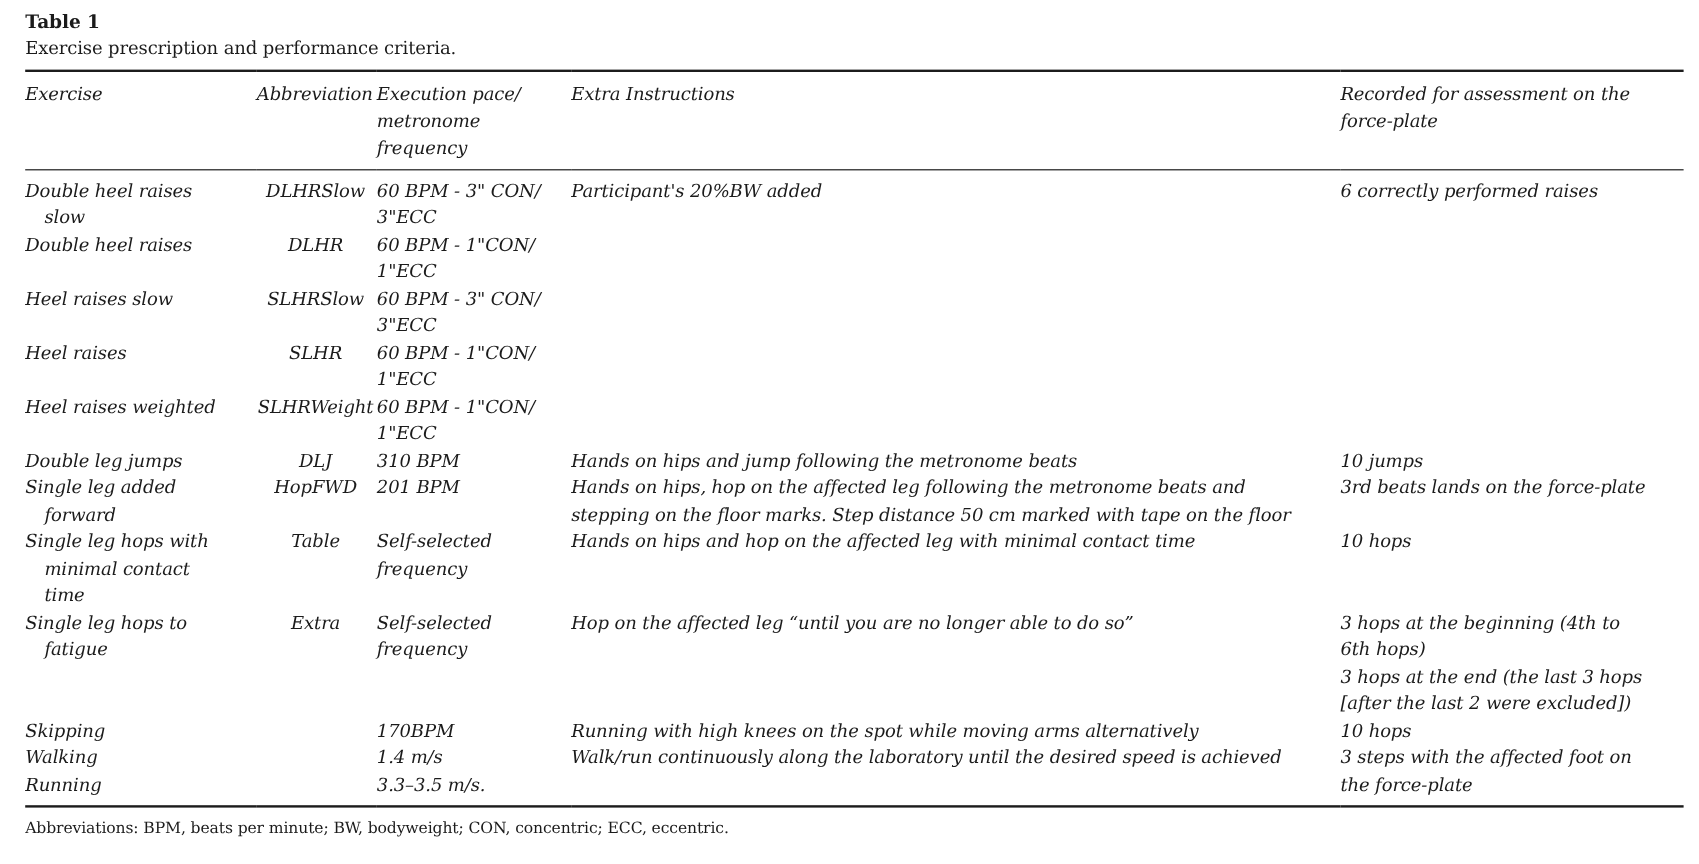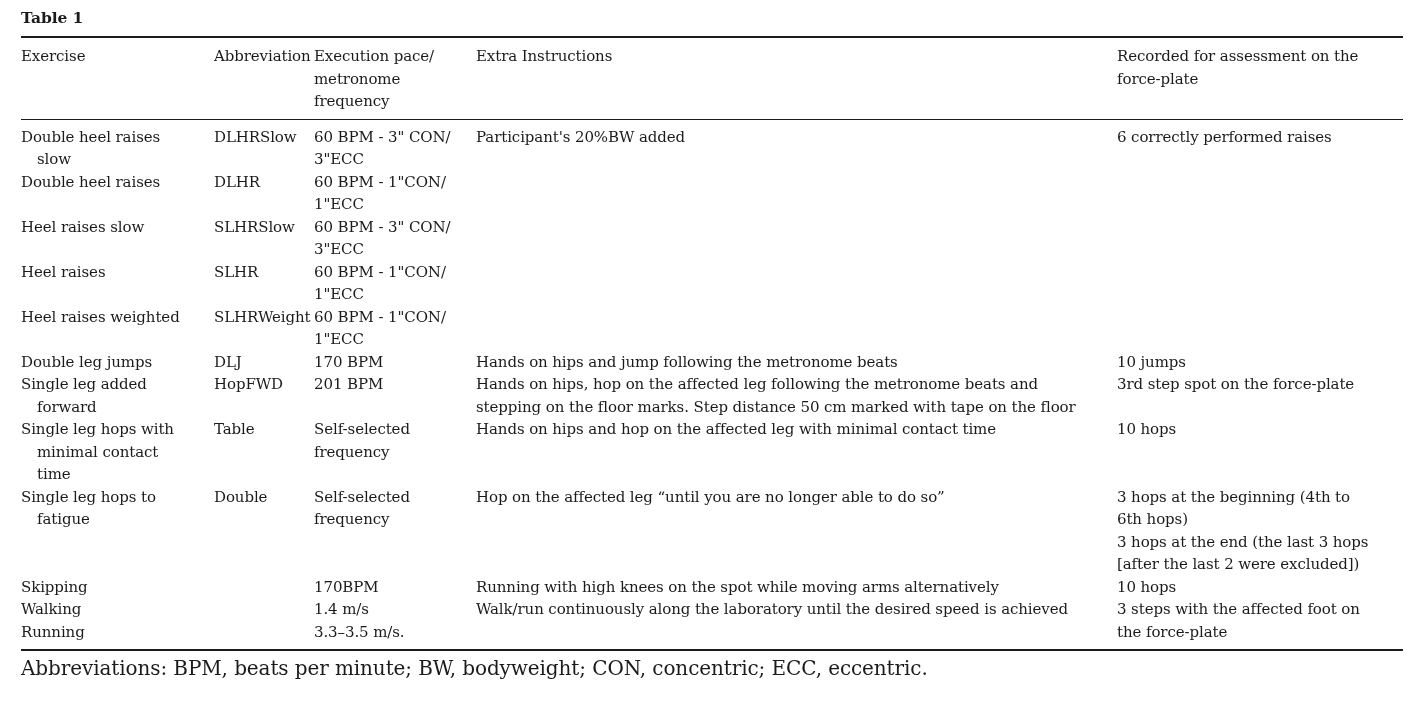--- a/index.html
+++ b/index.html
@@ -32,20 +32,21 @@
   }
   table.paper-table {
     margin-top: 7px;
     border-collapse: collapse;
     table-layout: fixed;
     width: 1382px;
     border-top: 2px solid #1c1c1c;
     border-bottom: 2px solid #1c1c1c;
     font-size: 15px;
     letter-spacing: -0.1px;
+    font-style: italic;
   }
   col.c1 { width: 193px; }
   col.c2 { width: 100px; }
   col.c3 { width: 162px; }
   col.c4 { width: 641px; }
   col.c5 { width: 286px; }
   thead th {
     font-weight: normal;
     text-align: left;
     vertical-align: top;
@@ -54,41 +55,42 @@
     padding: 7px 2px 6px 0;
     border-bottom: 1px solid #1c1c1c;
   }
   thead th.pad-r { padding-right: 8px; }
   tbody td {
     vertical-align: top;
     white-space: pre-line;
     line-height: 22.5px;
     padding: 0 8px 0 0;
   }
-  tbody td.abbr { padding-right: 2px; }
+  tbody td.abbr { padding-right: 2px; text-align: center; }
   tbody tr.first-row td { padding-top: 6px; }
   tbody tr.last-row td { padding-bottom: 6px; }
   td.hang {
     padding-left: 16px;
     text-indent: -16px;
     padding-right: 14px;
   }
   .footnote {
     margin-top: 7px;
-    font-size: 20px;
+    font-size: 13px;
     line-height: 21px;
     letter-spacing: -0.1px;
   }
 </style>
 </head>
 <body>
 
 <div class="page">
 
   <div class="table-label">Table 1</div>
+  <div class="table-caption">Exercise prescription and performance criteria.</div>
 
   <table class="paper-table">
     <colgroup>
       <col class="c1">
         <col class="c2">
         <col class="c3">
         <col class="c4">
         <col class="c5">
     </colgroup>
     <thead>
@@ -141,47 +143,47 @@
         <td class="hang">Heel raises weighted</td>
         <td class="abbr">SLHRWeight</td>
         <td>60 BPM - 1"CON/
 1"ECC</td>
         <td></td>
         <td></td>
       </tr>
       <tr>
         <td class="hang">Double leg jumps</td>
         <td class="abbr">DLJ</td>
-        <td>170 BPM</td>
+        <td>310 BPM</td>
         <td>Hands on hips and jump following the metronome beats</td>
         <td>10 jumps</td>
       </tr>
       <tr>
         <td class="hang">Single leg added
 forward</td>
         <td class="abbr">HopFWD</td>
         <td>201 BPM</td>
         <td>Hands on hips, hop on the affected leg following the metronome beats and
 stepping on the floor marks. Step distance 50 cm marked with tape on the floor</td>
-        <td>3rd step spot on the force-plate</td>
+        <td>3rd beats lands on the force-plate</td>
       </tr>
       <tr>
         <td class="hang">Single leg hops with
 minimal contact
 time</td>
         <td class="abbr">Table</td>
         <td>Self-selected
 frequency</td>
         <td>Hands on hips and hop on the affected leg with minimal contact time</td>
         <td>10 hops</td>
       </tr>
       <tr>
         <td class="hang">Single leg hops to
 fatigue</td>
-        <td class="abbr">Double</td>
+        <td class="abbr">Extra</td>
         <td>Self-selected
 frequency</td>
         <td>Hop on the affected leg “until you are no longer able to do so”</td>
         <td>3 hops at the beginning (4th to
 6th hops)
 3 hops at the end (the last 3 hops
 [after the last 2 were excluded])</td>
       </tr>
       <tr>
         <td class="hang">Skipping</td>

